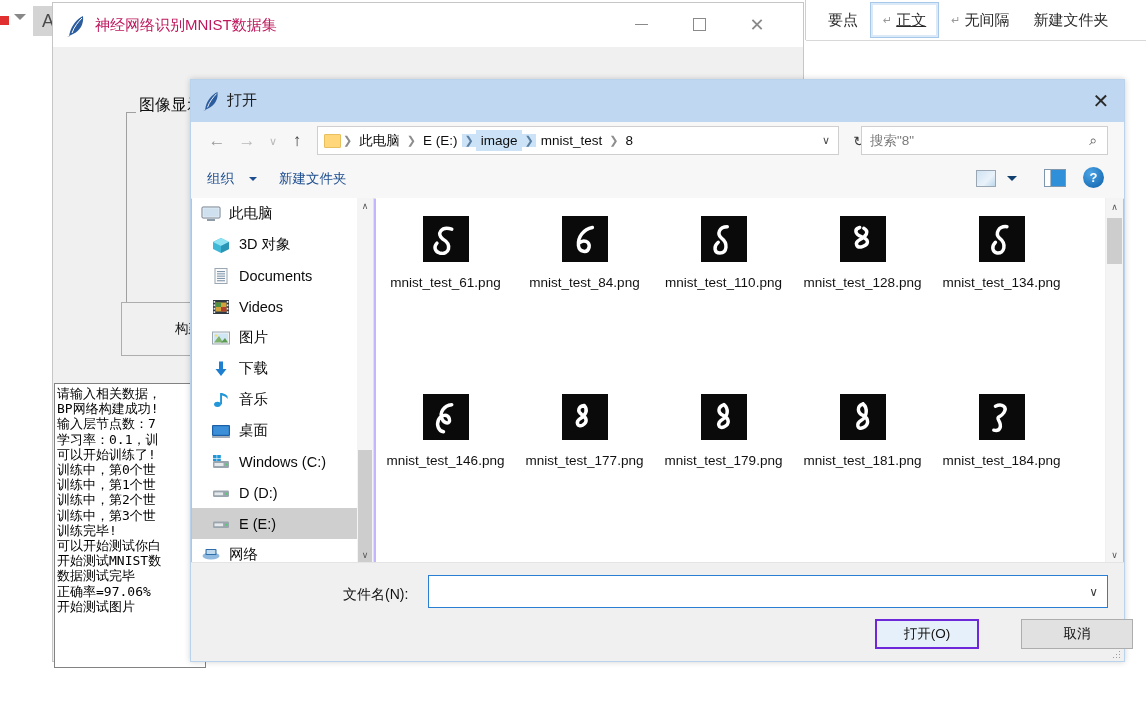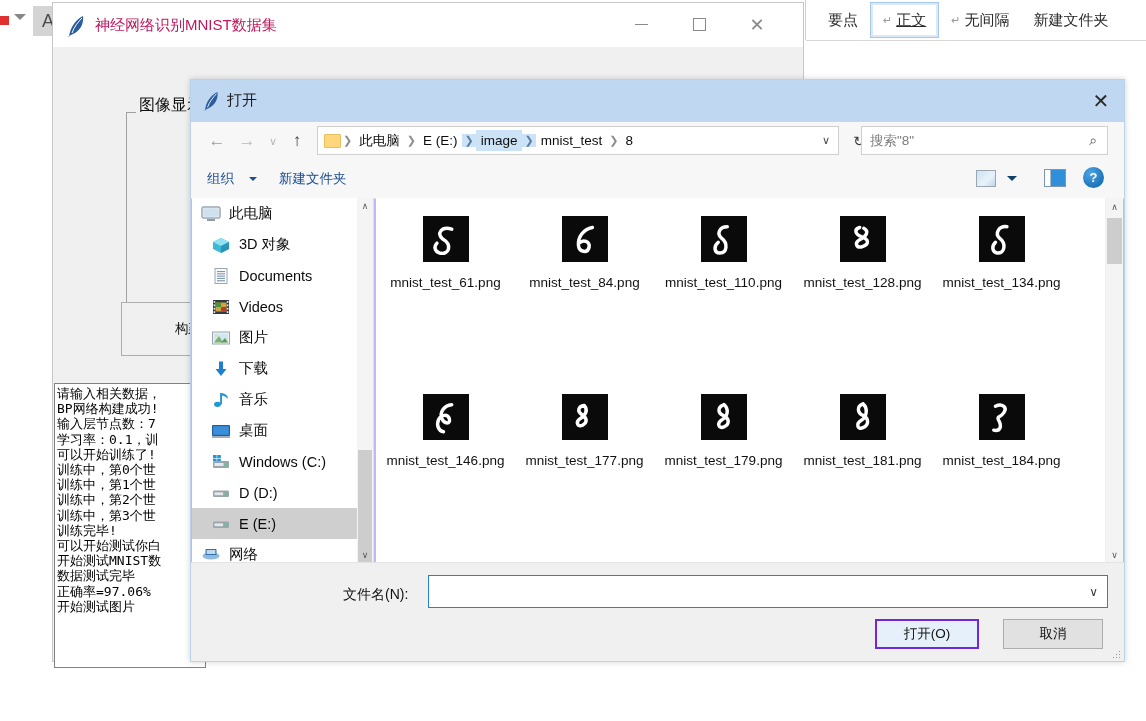--- a/index.html
+++ b/index.html
@@ -141,21 +141,21 @@
   #dlg-bottom{position:absolute;left:0;right:0;bottom:0;height:98px;background:#f0f0f0;
       border-top:1px solid #e4e4e4;}
   #fn-label{position:absolute;left:152px;top:23px;font-size:14px;color:#111;}
   #fn-input{position:absolute;left:237px;top:12px;width:680px;height:33px;background:#fff;
       border:1px solid #2a7fd4;box-sizing:border-box;display:flex;align-items:center;}
   #fn-caret{margin-left:auto;margin-right:9px;color:#3b3b3b;font-size:12px;}
   .dlg-btn{position:absolute;top:56px;height:30px;background:#e1e1e1;border:1px solid #adadad;
       box-sizing:border-box;display:flex;align-items:center;justify-content:center;
       font-size:13.5px;color:#111;}
   #btn-open{left:684px;width:104px;background:#e6f0fa;border:2px solid #6d28d9;}
-  #btn-cancel{left:812px;width:100px;}
+  #btn-cancel{left:830px;width:112px;}
   #dlg-grip{position:absolute;right:3px;bottom:2px;width:9px;height:9px;
       background:
         radial-gradient(circle 0.8px at 1.5px 7.5px,#9d9d9d 99%,transparent 0),
         radial-gradient(circle 0.8px at 4.5px 7.5px,#9d9d9d 99%,transparent 0),
         radial-gradient(circle 0.8px at 7.5px 7.5px,#9d9d9d 99%,transparent 0),
         radial-gradient(circle 0.8px at 4.5px 4.5px,#9d9d9d 99%,transparent 0),
         radial-gradient(circle 0.8px at 7.5px 4.5px,#9d9d9d 99%,transparent 0),
         radial-gradient(circle 0.8px at 7.5px 1.5px,#9d9d9d 99%,transparent 0);}
   #tk-grip{position:absolute;right:3px;bottom:3px;width:8px;height:8px;
       background:

